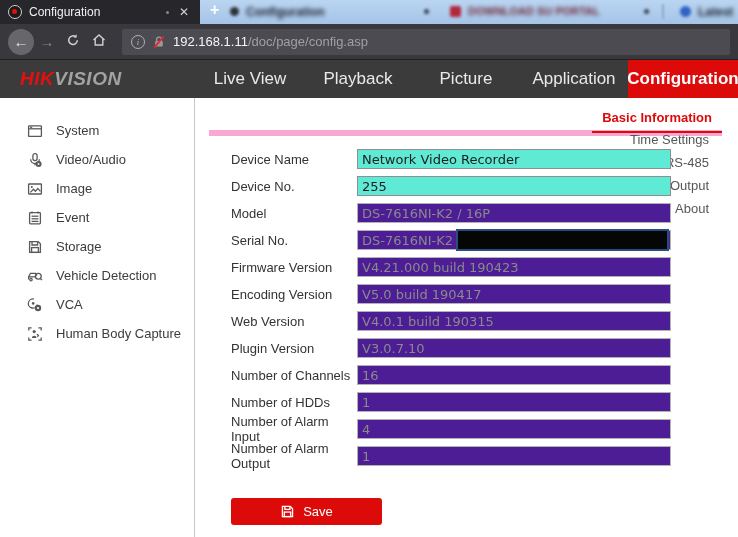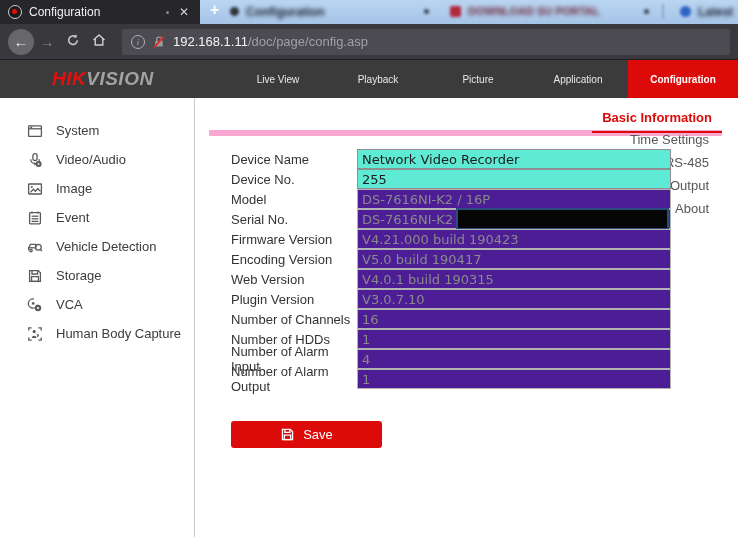--- a/index.html
+++ b/index.html
@@ -32,41 +32,41 @@
   .navbtn { color:#cfcfd2; width:26px; text-align:center; font-size:15px; flex:none; }
   .backbtn { width:26px; height:26px; border-radius:50%; background:#66666b; color:#e6e6e8; display:flex; align-items:center; justify-content:center; font-size:15px; flex:none; }
   .fwd { color:#85858a; }
   .urlbar { margin-left:10px; flex:1; height:26px; background:#4b4b51; border-radius:2px; display:flex; align-items:center; padding:0 9px; gap:7px; }
   .info-ic { width:14px; height:14px; border:1.2px solid #b1b1b4; border-radius:50%; color:#b1b1b4; font-size:9px; display:flex; align-items:center; justify-content:center; font-family:"Liberation Serif",serif; font-style:italic; flex:none; }
   .url { white-space:nowrap; overflow:hidden; font-size:13px; }
   .url .host { color:#f5f5f7; }
   .url .path { color:#9fa0a5; }
 
   
-  .site-header { height:38px; background:#3b3b3b; display:flex; align-items:stretch;padding-left:32px; }
+  .site-header { height:38px; background:#3b3b3b; display:flex; align-items:stretch; }
   .logo { width:196px; display:flex; align-items:center; padding-left:20px; font-size:19px; font-weight:bold; font-style:italic; letter-spacing:0.5px; }
   .logo .hik { color:#e60f0f; }
   .logo .vision { color:#a2a2a2; }
   .site-nav { flex:1; display:flex; }
-  .nav-item { flex:1; display:flex; align-items:center; justify-content:center; color:#e9e9e9; font-size:10px; cursor:pointer; }
+  .nav-item { flex:1; display:flex; align-items:center; justify-content:center; color:#e9e9e9; font-size:17px; cursor:pointer; }
   .nav-item.active { flex:none; width:110px; background:var(--accent); color:#fff; font-weight:bold; }
 
   
   .content { display:flex; height:454px; background:#fff; }
   .sidebar { width:195px; flex:none; border-right:1px solid #c9c9c9; padding-top:18px; }
   .side-item { height:29px; display:flex; align-items:center; padding-left:27px; gap:13px; color:#3c3c3c; cursor:pointer; }
   .side-item svg { flex:none; }
   .main { flex:1; position:relative; padding-left:14px; }
 
   .tabs { margin-top:12px; display:flex; align-items:flex-end; border-bottom:6px solid #f9a8d4; margin-right:16px; height:26px;flex-direction:column; }
   .tab { padding:0 13px 8px; color:#565656; font-size:13px; cursor:pointer; white-space:nowrap; }
   .tab.active { color:var(--accent); font-weight:bold; padding:0 10px 6px; border-bottom:2px solid var(--accent); margin-bottom:-1px; }
 
   .form { margin-top:13px; padding-left:22px; }
-  .frow { display:flex; align-items:center; height:20px; }
+  .frow { display:flex; align-items:center; height:20px; margin-bottom:7px; }
   .flabel { width:126px; color:#333; flex:none; }
   .fwrap { position:relative; width:314px; }
   .fwrap input { width:314px; height:20px; font-size:13px; font-family:"DejaVu Sans",sans-serif; padding:0 4px; }
   .fwrap input.editable { background:#5eead4; border:1px solid #8f8f8f; color:#1c1c1c; }
   .fwrap input.readonly { background:#4c1d95; border:1px solid #b3b3b3; color:#8a8a8a; }
   .redaction { position:absolute; left:99px; top:-1px; width:213px; height:22px; background:#060606; border:2px solid #2b4c7e; }
 
   .save-btn { margin:32px 0 0 22px; width:151px; height:27px; background:var(--accent); border:none; border-radius:3px; color:#fff; font-size:13px; display:flex; align-items:center; justify-content:center; gap:8px; cursor:pointer; font-family:"Liberation Sans",sans-serif; }
 </style>
 </head>
@@ -176,38 +176,38 @@
             <line x1="4.6" y1="6.2" x2="11.4" y2="6.2"></line>
             <line x1="4.6" y1="8.8" x2="11.4" y2="8.8"></line>
             <line x1="4.6" y1="11.4" x2="11.4" y2="11.4"></line>
           </g>
         </svg>
       <span>Event</span>
     </div>
     <div class="side-item">
       <svg width="16" height="16" viewBox="0 0 16 16">
           <g fill="none" stroke="#5a5a5a" stroke-width="1.3">
+            <path d="M2.6 2.6h8.6l2.2 2.2v8.6H2.6z"></path>
+            <path d="M5 2.6v3.4h5.6V2.6"></path>
+            <rect x="4.6" y="8.6" width="6.8" height="4.8"></rect>
+          </g>
+        </svg>
+      <span>Storage</span>
+    </div>
+    <div class="side-item">
+      <svg width="16" height="16" viewBox="0 0 16 16">
+          <g fill="none" stroke="#5a5a5a" stroke-width="1.3">
             <path d="M1.6 11.6V8.8l1.8-3.4h5.2l1.2 2.2"></path>
             <line x1="1.6" y1="8.8" x2="9.2" y2="8.8"></line>
             <circle cx="4" cy="11.6" r="1.2"></circle>
             <circle cx="11.3" cy="8.3" r="2.9"></circle>
             <line x1="13.4" y1="10.5" x2="15" y2="12.1"></line>
           </g>
         </svg>
       <span>Vehicle Detection</span>
-    </div>
-    <div class="side-item">
-      <svg width="16" height="16" viewBox="0 0 16 16">
-          <g fill="none" stroke="#5a5a5a" stroke-width="1.3">
-            <path d="M2.6 2.6h8.6l2.2 2.2v8.6H2.6z"></path>
-            <path d="M5 2.6v3.4h5.6V2.6"></path>
-            <rect x="4.6" y="8.6" width="6.8" height="4.8"></rect>
-          </g>
-        </svg>
-      <span>Storage</span>
     </div>
     <div class="side-item">
       <svg width="16" height="16" viewBox="0 0 16 16">
           <path d="M10.4 7.6A4.6 4.6 0 1 1 6.8 2" fill="none" stroke="#5a5a5a" stroke-width="1.3"></path>
           <circle cx="6.2" cy="6.4" r="1.3" fill="#5a5a5a"></circle>
           <circle cx="11" cy="11" r="3.2" fill="#5a5a5a"></circle>
           <circle cx="11" cy="11" r="1.1" fill="#fff"></circle>
         </svg>
       <span>VCA</span>
     </div>

